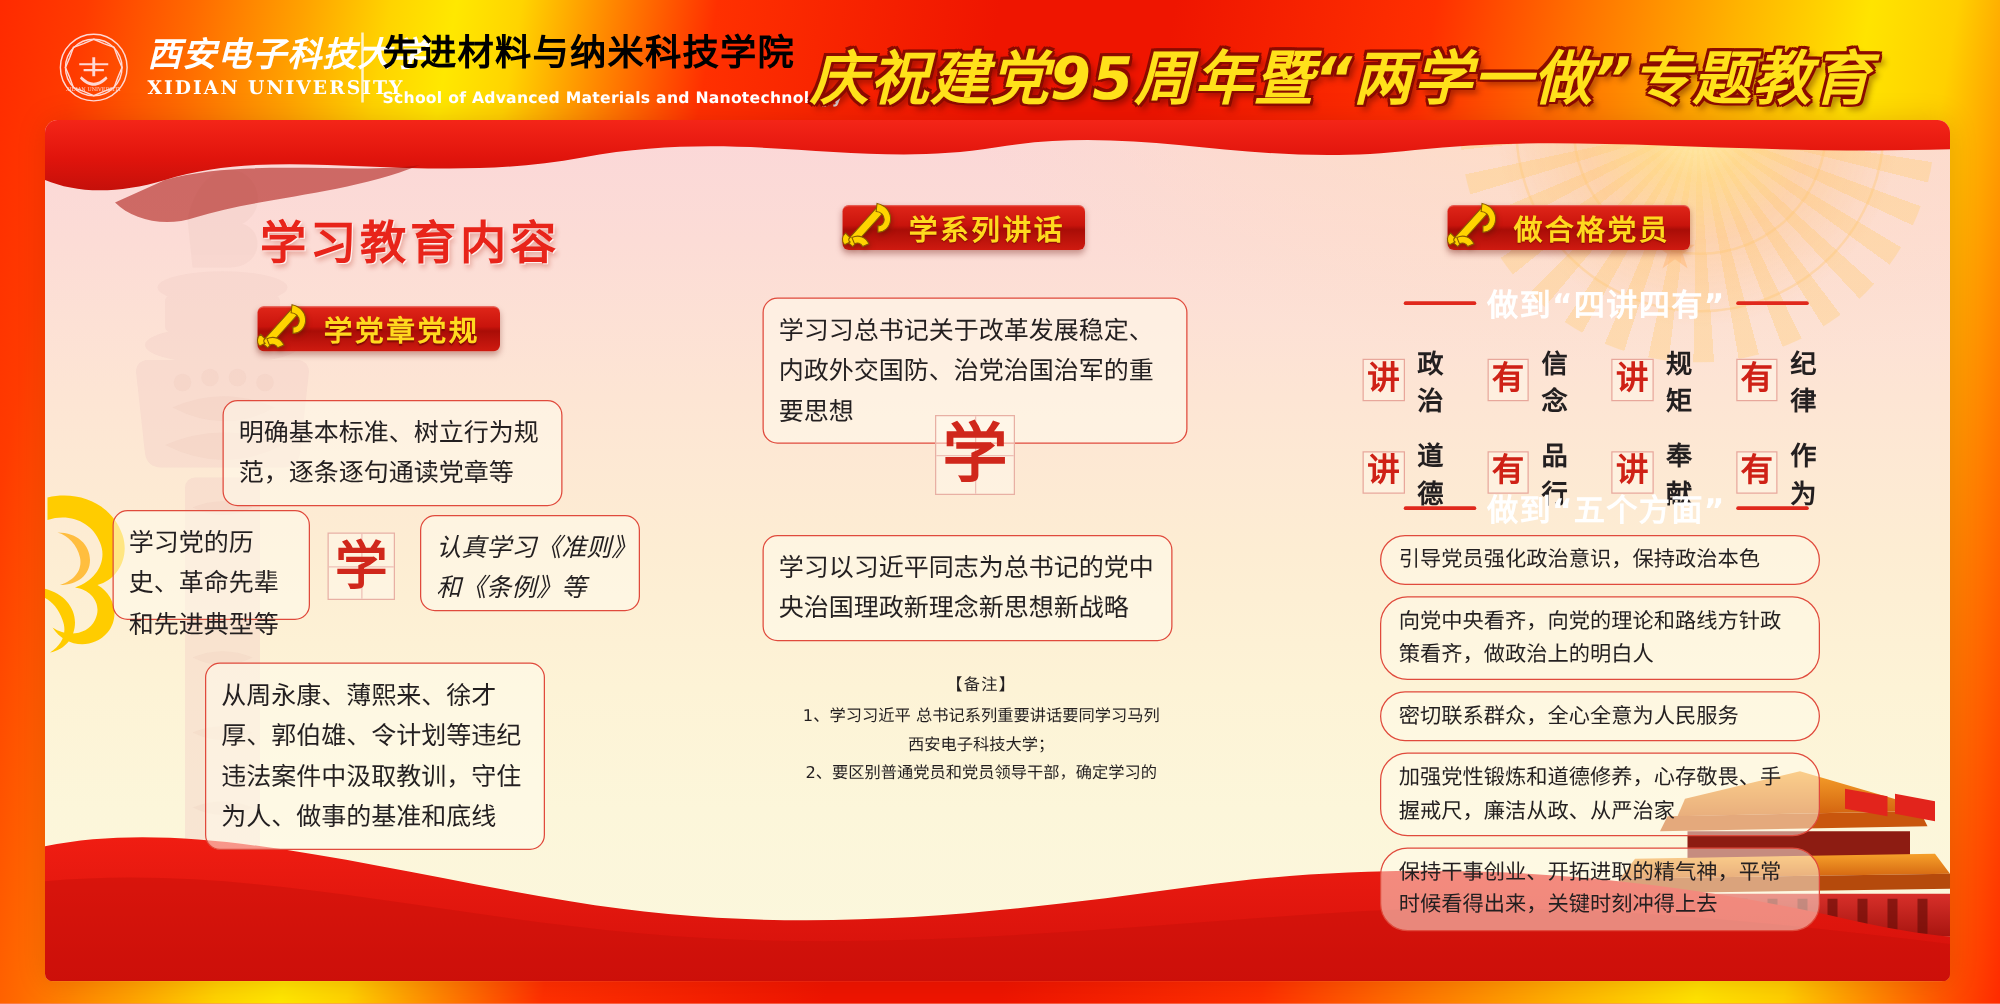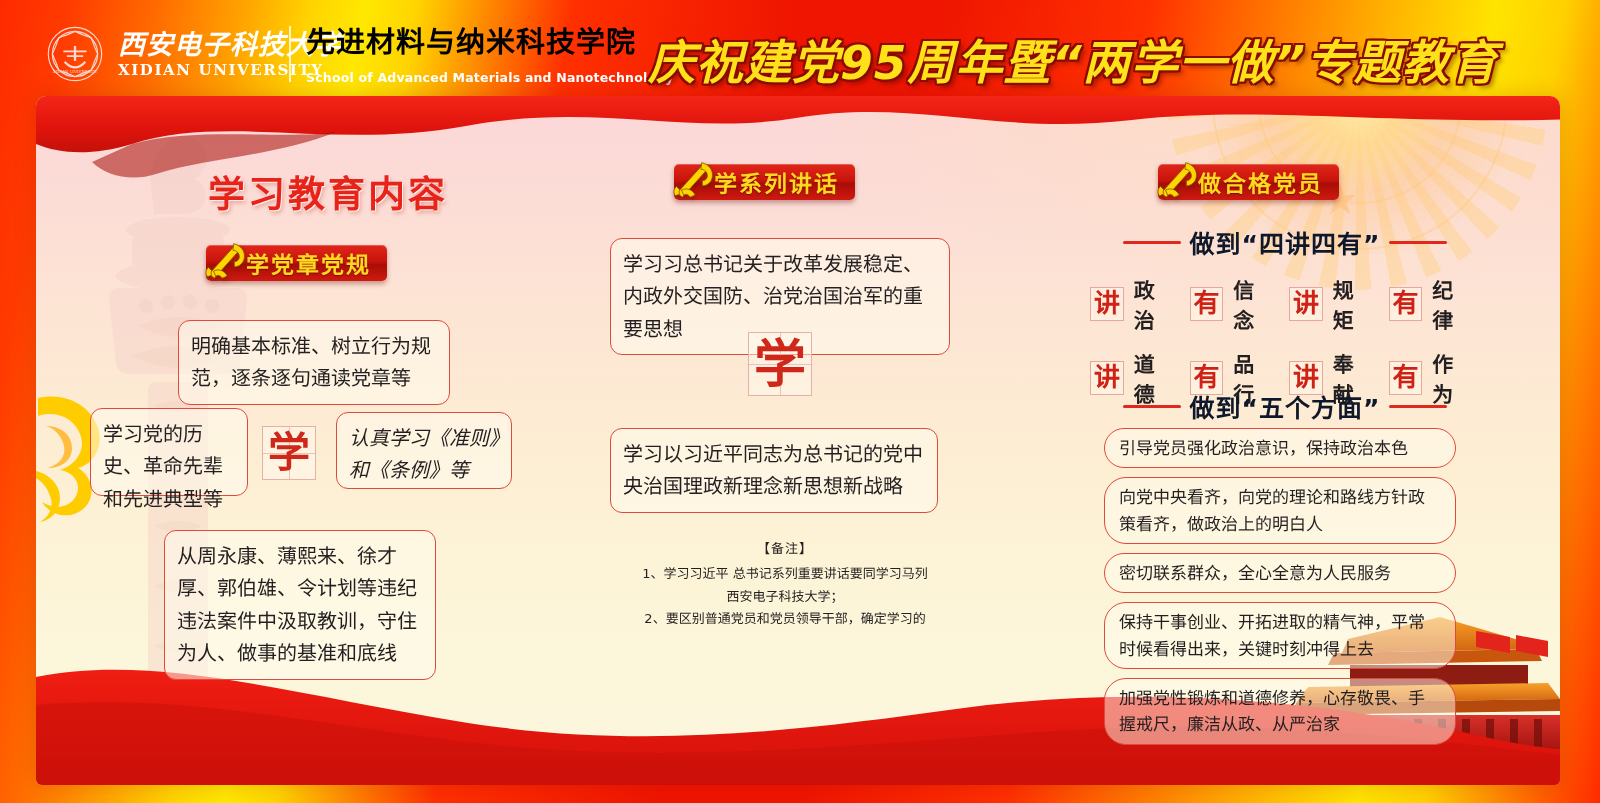--- a/index.html
+++ b/index.html
@@ -143,21 +143,21 @@
   
   .badge{
     position:relative;display:inline-flex;align-items:center;height:36px;
   }
   .badge .emblem{
     position:absolute;left:-4px;top:-7px;width:46px;height:46px;z-index:2;
     filter:drop-shadow(1px 2px 2px rgba(90,20,0,.45));
   }
   .badge .plate{
     height:36px;display:flex;align-items:center;
-    padding:0 16px 0 40px;
+    padding:0 16px 0 53px;
     border-radius:5px;
     background:linear-gradient(180deg,#e02619 0%,#c9140c 45%,#a90d07 55%,#cf1a10 100%);
     box-shadow:0 3px 5px rgba(100,10,0,.35), inset 0 1px 0 rgba(255,255,255,.25);
     color:#ffd91f;font-size:23px;font-weight:bold;letter-spacing:2px;
     white-space:nowrap;
     text-shadow:0 1px 1px rgba(90,0,0,.6);
     font-family:"DejaVu Sans","Liberation Sans",sans-serif;
   }
 
   
@@ -189,21 +189,21 @@
   .xue::before,.xue::after{
     content:"";position:absolute;background:#eec0b6;
   }
   .xue::before{left:0;right:0;top:50%;height:1px;}
   .xue::after{top:0;bottom:0;left:50%;width:1px;}
   .xue span{position:relative;z-index:2;}
 
   
   .rule-head{
     display:flex;align-items:center;justify-content:center;gap:9px;
-    color:#0f172a;font-size:25px;font-weight:bold;letter-spacing:1px;
+    color:#ffffff;font-size:25px;font-weight:bold;letter-spacing:1px;
     font-family:"DejaVu Sans","Liberation Sans",sans-serif;
     white-space:nowrap;
   }
   .rule-head .bar{display:block;width:58px;height:3px;background:#e0281c;border-radius:2px;}
 
   
   .sjsy-row{
     display:flex;align-items:center;justify-content:center;gap:8px;
     margin-top:6px;
   }
@@ -514,18 +514,18 @@
     <div class="rule-head" style="position:absolute;left:0;top:238px;width:390px;">
       <span class="bar"></span>
       <span>做到“五个方面”</span>
       <span class="bar"></span>
     </div>
 
     <div style="position:absolute;left:14px;top:278px;width:352px;">
       <div class="pill">引导党员强化政治意识，保持政治本色</div>
       <div class="pill">向党中央看齐，向党的理论和路线方针政策看齐，做政治上的明白人</div>
       <div class="pill">密切联系群众，全心全意为人民服务</div>
+      <div class="pill">加强党性锻炼和道德修养，心存敬畏、手握戒尺，廉洁从政、从严治家</div>
       <div class="pill">保持干事创业、开拓进取的精气神，平常时候看得出来，关键时刻冲得上去</div>
-      <div class="pill">加强党性锻炼和道德修养，心存敬畏、手握戒尺，廉洁从政、从严治家</div>
     </div>
   </div>
 
 </div>
 
 </body></html>

